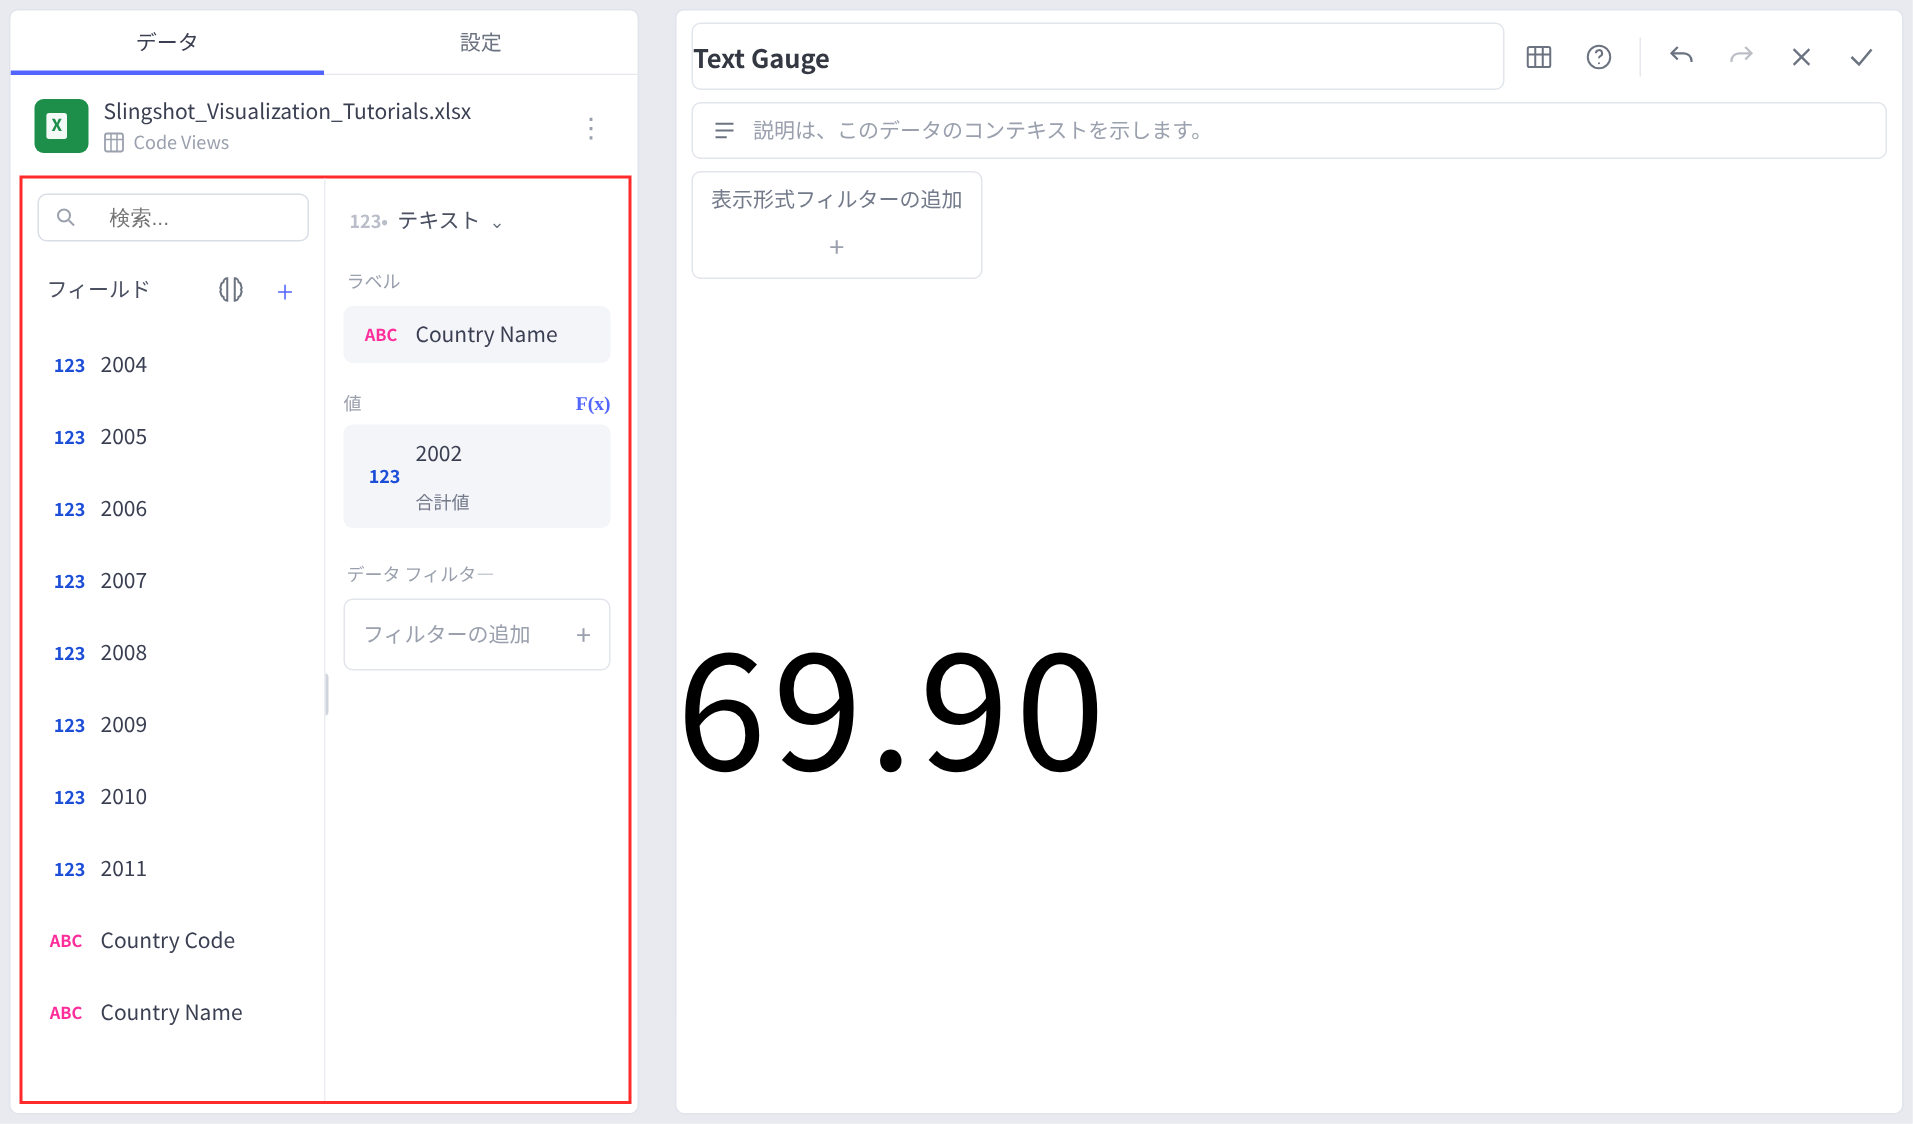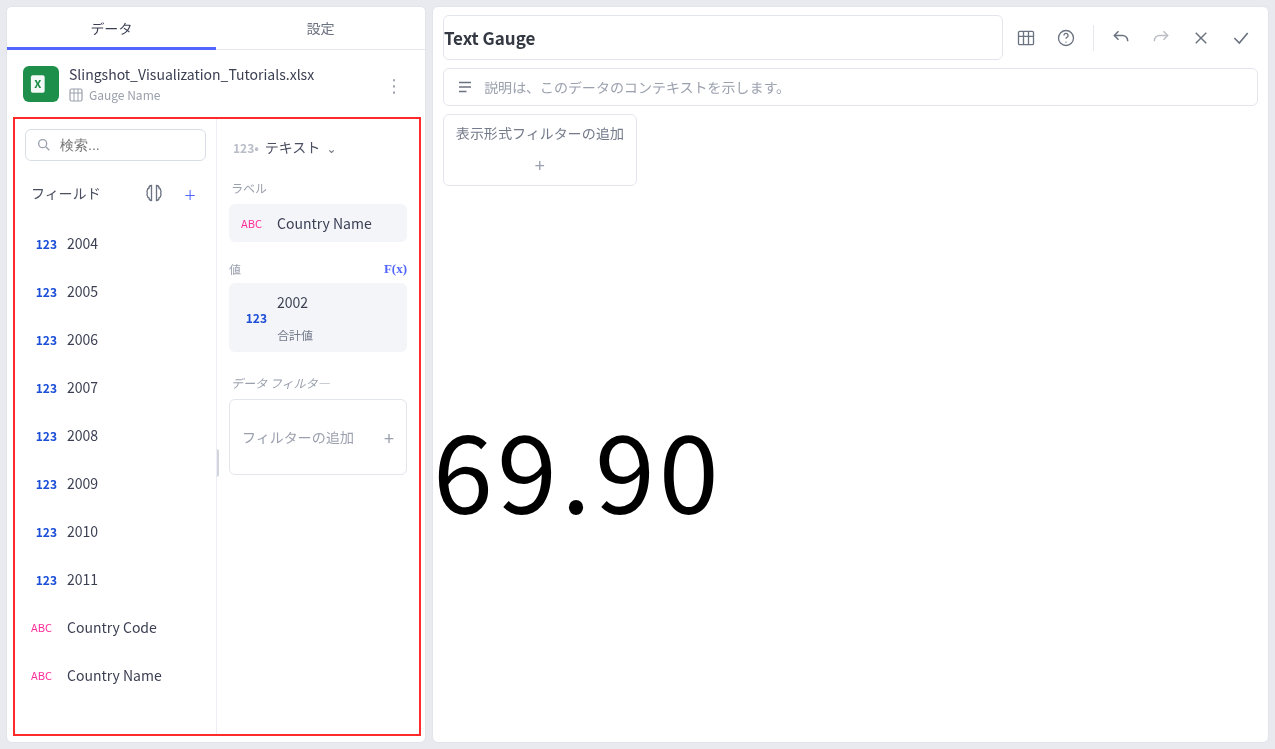--- a/index.html
+++ b/index.html
@@ -1,18 +1,18 @@
 <!DOCTYPE html>
 <html><head>
 <meta charset="utf-8">
 <style>
   * { box-sizing: border-box; margin: 0; padding: 0; }
   html, body { height: 100%; width: 100%; font-family: "Segoe UI", "Hiragino Sans", "Noto Sans JP", sans-serif; background: #e8eaf0; color: #1a1a1a; }
   body { padding: 6px; }
-  .app { display: flex; gap: 6px; height: 100%; }
+  .app { display: flex; gap: 24px; height: 100%; }
 
   
   .left {
     width: 420px; background: #fff; border: 1px solid #e1e4ea; border-radius: 6px;
     display: flex; flex-direction: column; overflow: hidden;
   }
   .tabs { display: flex; border-bottom: 1px solid #e6e8ee; }
   .tab {
     flex: 1; text-align: center; padding: 11px 0; font-size: 14px; color: #6b7280;
     cursor: pointer; background: #fff;
@@ -44,41 +44,41 @@
   }
 
   .col-a { width: 50%; border-right: 1px solid #eceef3; display: flex; flex-direction: column; }
   .search-wrap { padding: 10px 10px 4px 10px; }
   .search {
     display: flex; align-items: center; gap: 8px;
     border: 1px solid #d9dde5; border-radius: 6px; padding: 7px 10px;
     color: #9aa0ad; font-size: 14px; background: #fff;
   }
   .search input {
-    border: none; outline: none; font-size: 14px; flex: 1; background: transparent;
+    border: none; outline: none; font-size: 14px; flex: 1; background: transparent; margin-left: 13px;
   }
 
   .fields-head {
     display: flex; align-items: center; padding: 14px 12px 8px 16px; gap: 8px;
     color: #4a4f61; font-size: 14px;
   }
   .fields-head .spacer { flex: 1; }
   .round-btn {
     width: 28px; height: 28px; display: flex; align-items: center; justify-content: center;
     color: #6b7280; cursor: pointer; border-radius: 6px;
   }
   .plus-blue { color: #5266ff; font-size: 20px; font-weight: 300; }
 
   .field-list { overflow-y: auto; padding: 4px 8px 10px 8px; flex: 1;}
   .field-item {
     display: flex; align-items: center; gap: 10px; padding: 14px 8px;
     border-radius: 6px; cursor: grab; font-size: 14px; color: #3a3f52;
   }
   .badge-num { color: #1d4ed8; font-weight: 700; font-size: 12px; width: 26px; text-align: right; }
-  .badge-abc { color: #ff2e9b; font-weight: 400; font-size: 11px; width: 26px; text-align: left; }
+  .badge-abc { color: #ff2e9b; font-weight: 700; font-size: 11px; width: 26px; text-align: center; }
 
   
   .col-b { width: 50%; display: flex; flex-direction: column; padding: 12px 12px; position: relative; overflow-y: auto;}
   .viz-selector {
     display: flex; align-items: center; gap: 6px; font-size: 14px; color: #4a4f61;
     padding: 6px 4px; cursor: pointer;
   }
   .viz-selector .pfx { color: #b9bec9; font-weight: 700; font-size: 12px; }
   .chev { color: #6b7280; font-size: 12px; }
 
@@ -90,21 +90,21 @@
 
   .pill {
     display: flex; align-items: center; gap: 10px;
     background: #f4f5f9; border-radius: 6px; padding: 9px 12px; font-size: 14px;
     color: #3a3f52; cursor: pointer;
   }
   .pill .sub { font-size: 12px; color: #737a8a; margin-top: 14px; }
   .pill-col { display: flex; flex-direction: column; }
 
   .add-filter-box {
-    border: 1px solid #e2e5ec; border-radius: 6px; padding: 24px 12px;
+    border: 1px solid #e2e5ec; border-radius: 6px; padding: 10px 12px;
     display: flex; align-items: center; justify-content: space-between;
     color: #9aa0ad; font-size: 14px; cursor: pointer;
   }
   .plus-mini { color: #9aa0ad; font-size: 18px; }
 
   .scroll-indicator {
     position: absolute; left: -3px; top: 330px; width: 5px; height: 28px;
     background: #d0d4dc; border-radius: 3px;
   }
 
@@ -168,21 +168,21 @@
         <div class="ds-title">Slingshot_Visualization_Tutorials.xlsx</div>
         <div class="ds-sub">
           <span class="grid-ico">
             <svg width="14" height="14" viewBox="0 0 14 14">
                 <rect x="1" y="1" width="12" height="12" rx="1.5" fill="none" stroke="#9aa0ad" stroke-width="1.2"></rect>
                 <line x1="1" y1="5" x2="13" y2="5" stroke="#9aa0ad" stroke-width="1"></line>
                 <line x1="5" y1="1" x2="5" y2="13" stroke="#9aa0ad" stroke-width="1"></line>
                 <line x1="9" y1="1" x2="9" y2="13" stroke="#9aa0ad" stroke-width="1"></line>
               </svg>
           </span>
-          <span>Gauge Name</span>
+          <span>Code Views</span>
         </div>
       </div>
       <div class="kebab">⋮</div>
     </div>
 
     <div class="hl">
 
       <div class="col-a">
         <div class="search-wrap">
           <div class="search">
@@ -272,21 +272,21 @@
           <div class="fx">F(x)</div>
         </div>
         <div class="pill">
           <span class="badge-num">123</span>
           <div class="pill-col">
             <span>2002</span>
             <span class="sub">合計値</span>
           </div>
         </div>
 
-        <div class="shelf-label" style="margin-top:22px;font-style:italic;">データ フィルタ―</div>
+        <div class="shelf-label" style="margin-top:22px;">データ フィルタ―</div>
         <div class="add-filter-box">
           <span>フィルターの追加</span>
           <span class="plus-mini">+</span>
         </div>
       </div>
 
     </div>
   </div>
 
   <div class="right">

